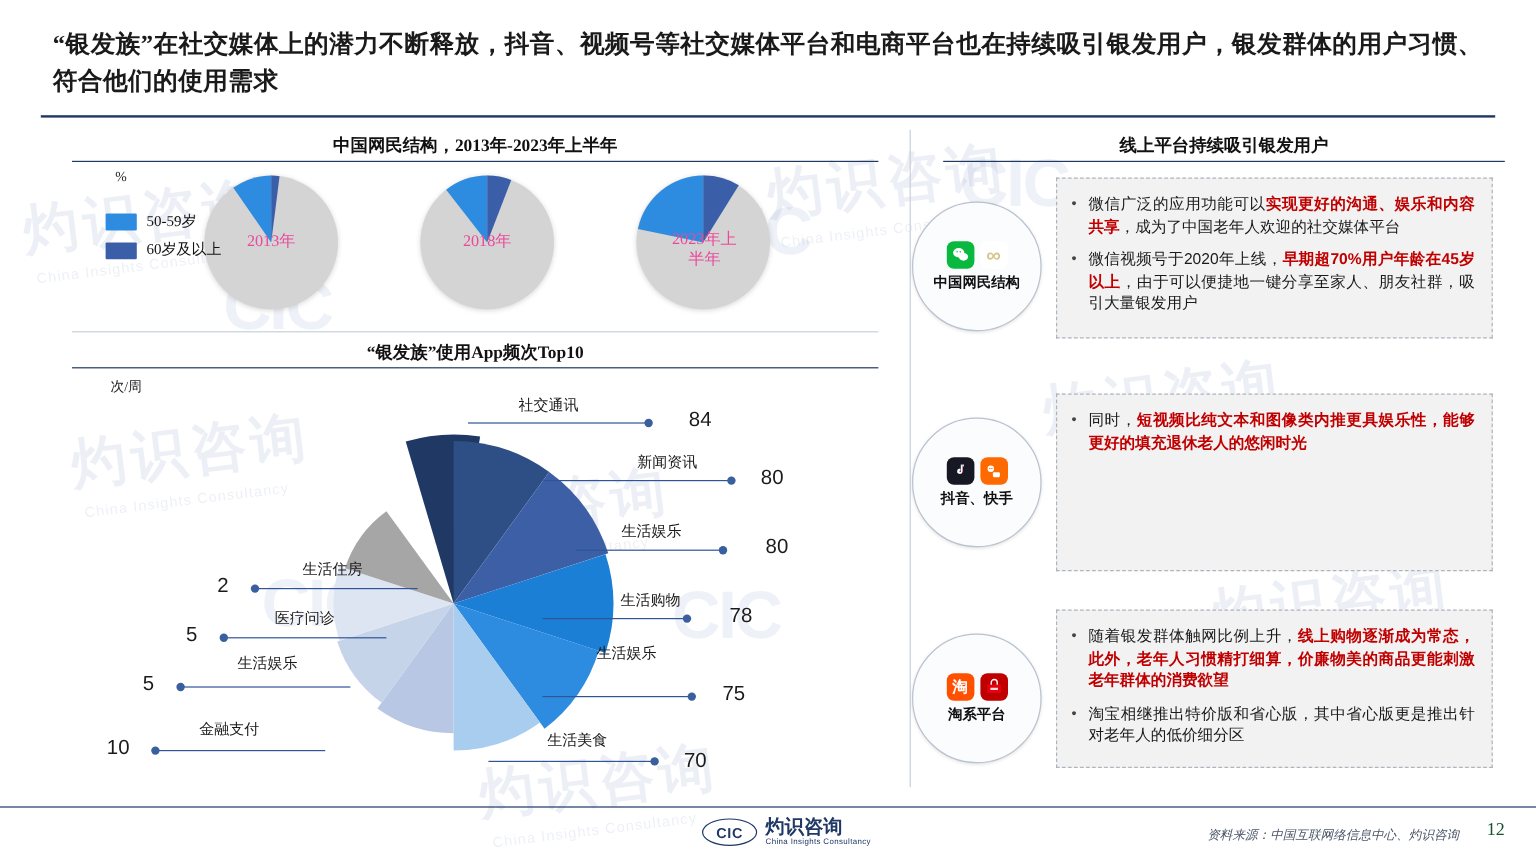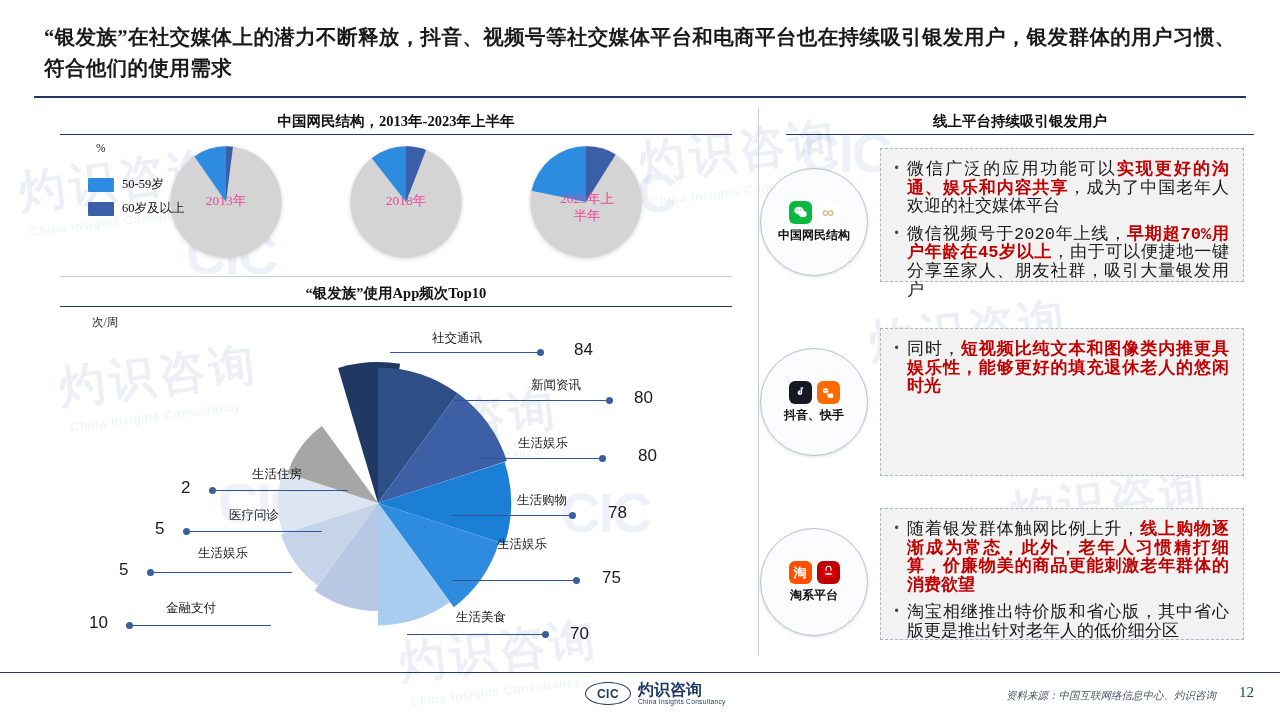--- a/index.html
+++ b/index.html
@@ -49,22 +49,22 @@
   .lead{position:absolute;height:1px;background:#2f5597;z-index:7;}
   .dot{position:absolute;width:7px;height:7px;border-radius:50%;background:#3a5f9e;z-index:8;}
   .rlabel{position:absolute;font-size:12.5px;font-family:"Liberation Serif",serif;
      color:#1a1a1a;white-space:nowrap;z-index:8;}
   .rval{position:absolute;font-size:17px;font-family:"Liberation Sans",sans-serif;
      color:#1a1a1a;white-space:nowrap;z-index:8;}
 
   
   .card{position:absolute;background:#f2f2f2;border:1.4px dashed #aeb4bd;z-index:5;}
   .card ul{margin:0;padding:12px 14px 12px 26px;list-style:none;}
-  .card li{position:relative;font-size:17px;line-height:18.6px;
-     font-family:Liberation Mono, monospace;color:#1a1a1a;margin-bottom:9px;text-align:justify;}
+  .card li{position:relative;font-size:13px;line-height:18.6px;
+     font-family:Liberation Sans, sans-serif;color:#1a1a1a;margin-bottom:9px;text-align:justify;}
   .card li:last-child{margin-bottom:0;}
   .card li:before{content:"•";position:absolute;left:-14px;top:-1px;color:#444;font-size:12px;}
   .card li b{color:#c00000;font-weight:700;}
 
   .badge{position:absolute;border-radius:50%;background:#fbfcfd;
      border:1.4px solid #b9c2cf;box-shadow:0 1px 3px rgba(0,0,0,.12);
      display:flex;flex-direction:column;align-items:center;justify-content:center;z-index:6;}
   .badge .ic{display:flex;align-items:center;justify-content:center;gap:5px;margin-bottom:4px;}
   .badge .bt{font-size:12px;font-weight:700;line-height:15px;text-align:center;
      font-family:"Liberation Serif",serif;color:#111;padding:0 6px;}

